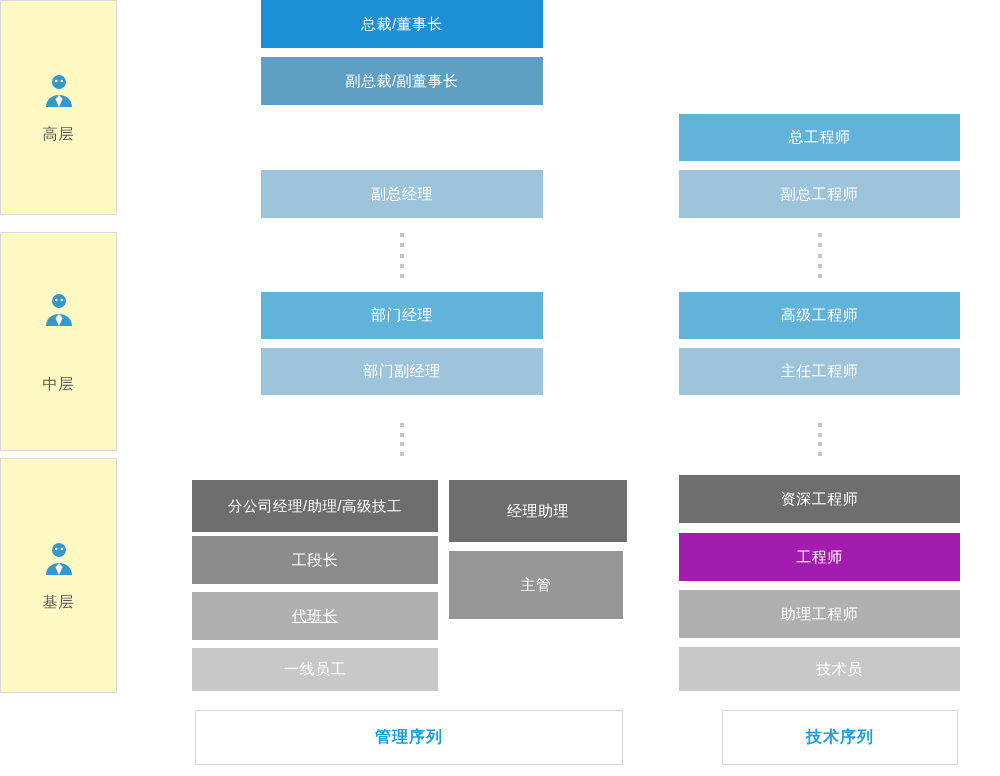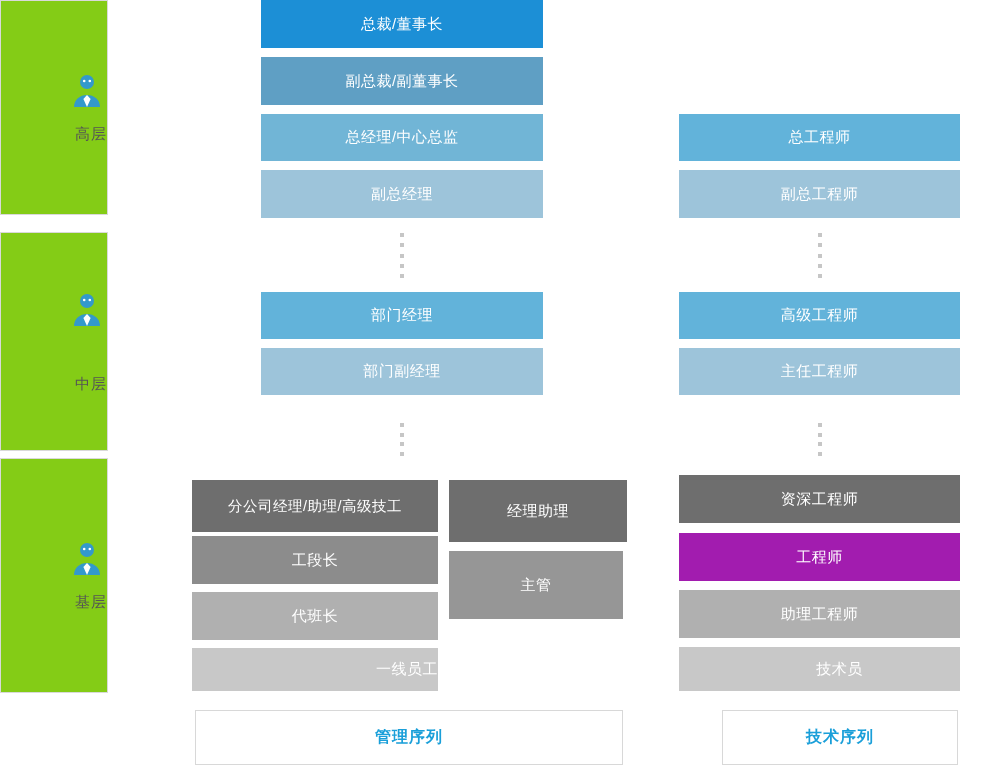--- a/index.html
+++ b/index.html
@@ -18,27 +18,27 @@
     position: absolute;
     left: 0; top: 0;
     width: 1000px;
     height: 776px;
   }
 
   
   .level-card {
     position: absolute;
     left: 0;
-    width: 108px;
+    width: 117px;
     box-sizing: border-box;
     border: 1px solid #d9d9d9;
-    background: #84cc16;
+    background: #fef9c3;
     display: flex;
     flex-direction: column;
-    align-items: flex-end;
+    align-items: center;
     justify-content: center;
   }
   .level-icon {
     width: 40px;
     height: 40px;
     display: flex;
     align-items: center;
     justify-content: center;
     margin-bottom: 14px;
   }
@@ -138,23 +138,20 @@
     </span>
     <span class="level-label">基层</span>
   </div>
 
   <div class="box" style="left:261px; top:-2px; width:282px; height:52px; background:#1c8fd6;">
     <span>总裁/董事长</span>
   </div>
   <div class="box" style="left:261px; top:55px; width:282px; height:52px; background:#5f9fc4;">
     <span>副总裁/副董事长</span>
   </div>
-  <div class="box" style="left:261px; top:112px; width:282px; height:51px; background:#71b5d6;">
-    <span>总经理/中心总监</span>
-  </div>
   <div class="box" style="left:261px; top:168px; width:282px; height:52px; background:#9dc4da;">
     <span>副总经理</span>
   </div>
 
   <div class="dots" style="left:400px; top:233px; height:45px;">
     <i></i>
       <i></i>
       <i></i>
       <i></i>
       <i></i>
@@ -173,24 +170,24 @@
       <i></i>
       <i></i>
   </div>
 
   <div class="box small" style="left:192px; top:478px; width:246px; height:56px; background:#6e6e6e;">
     <span>分公司经理/助理/高级技工</span>
   </div>
   <div class="box" style="left:192px; top:534px; width:246px; height:52px; background:#8c8c8c;">
     <span>工段长</span>
   </div>
-  <div class="box" style="left:192px; top:590px; width:246px; height:52px; background:#b0b0b0;">
+  <div class="box" style="left:192px; top:590px; width:246px; height:52px; background:#b0b0b0;text-decoration:underline;">
     <span>代班长</span>
   </div>
-  <div class="box" style="left:192px; top:646px; width:246px; height:47px; background:#c8c8c8;justify-content:flex-end;">
+  <div class="box" style="left:192px; top:646px; width:246px; height:47px; background:#c8c8c8;">
     <span>一线员工</span>
   </div>
 
   <div class="box" style="left:449px; top:478px; width:178px; height:66px; background:#6e6e6e;">
     <span>经理助理</span>
   </div>
   <div class="box" style="left:449px; top:549px; width:174px; height:72px; background:#969696;">
     <span>主管</span>
   </div>
 

